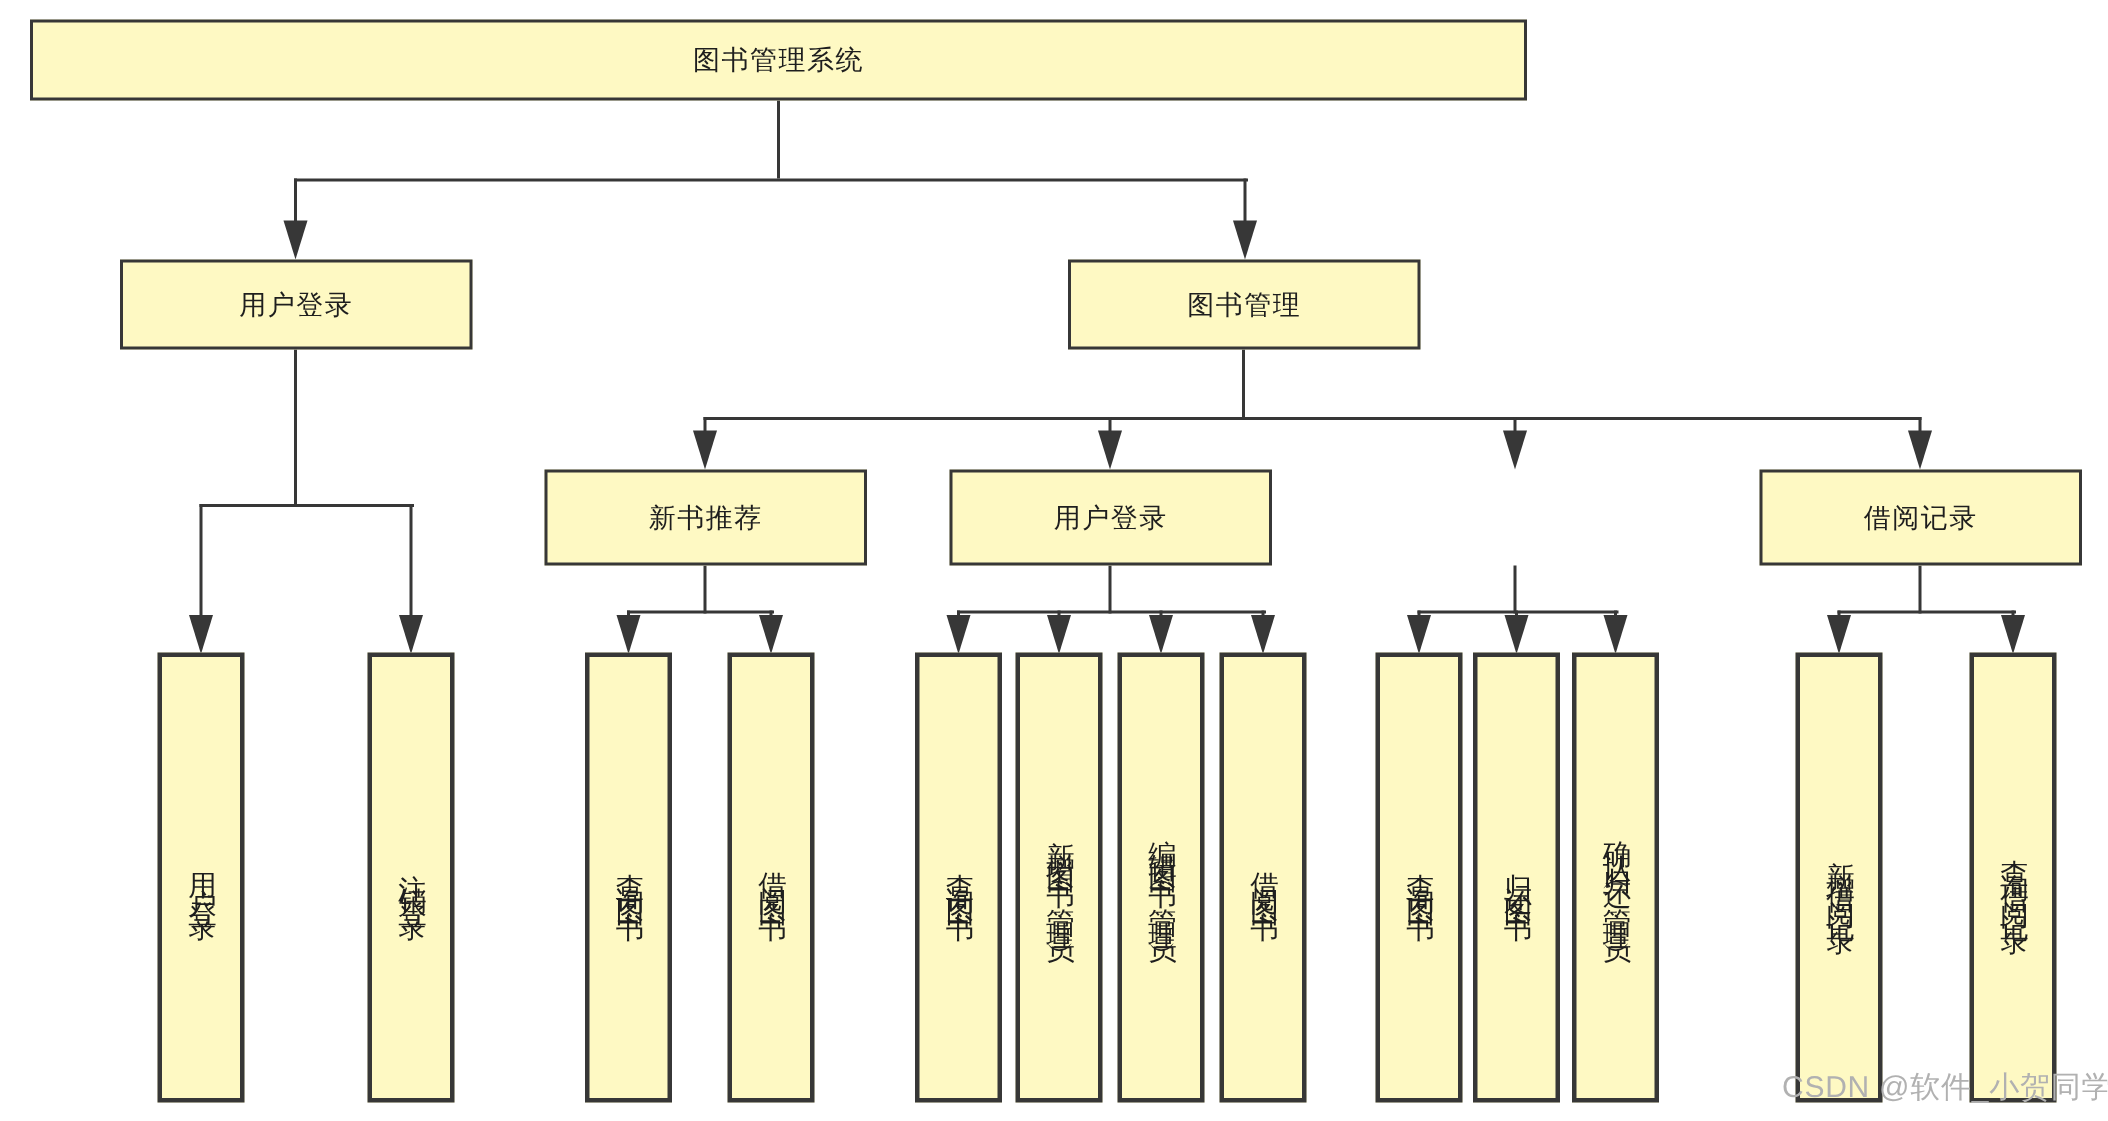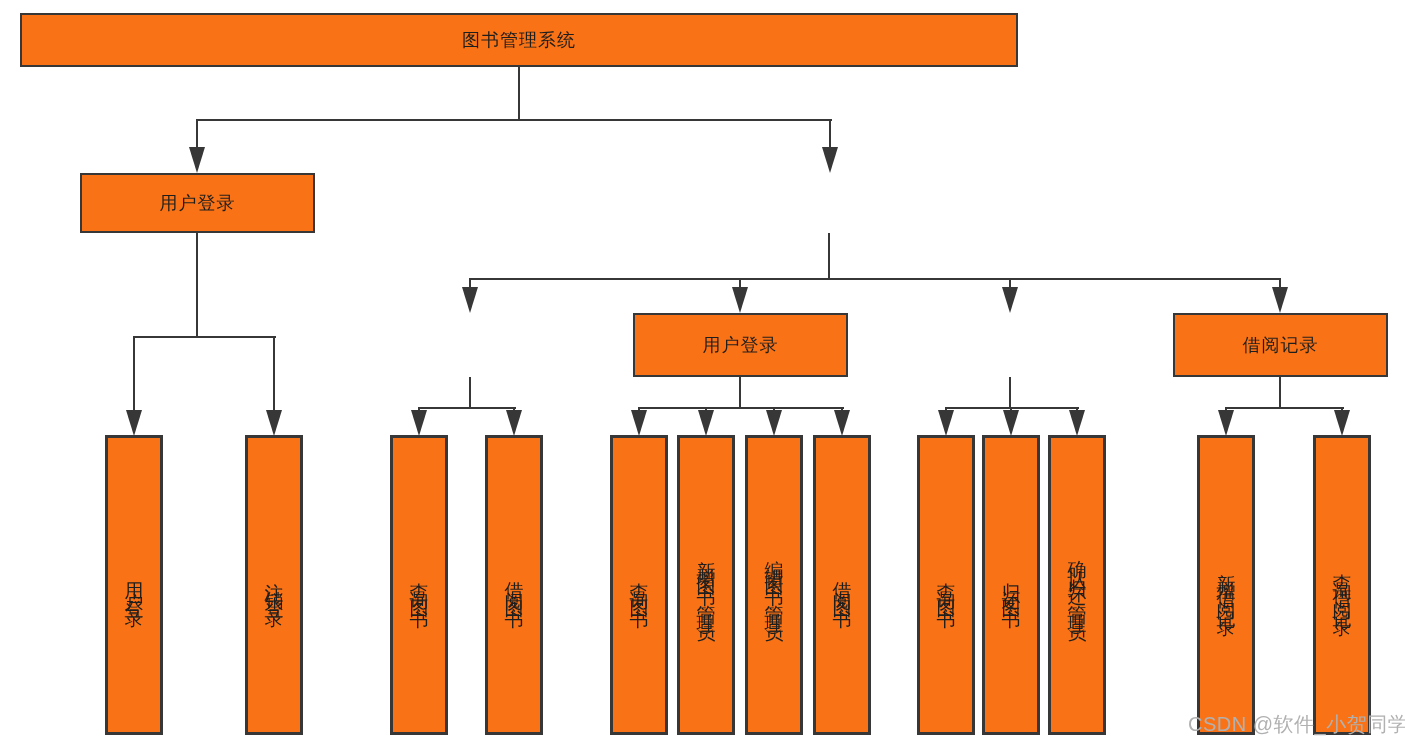--- a/index.html
+++ b/index.html
@@ -1,21 +1,21 @@
 <!DOCTYPE html>
 <html><head>
 <meta charset="utf-8">
 <style>
   html,body{margin:0;padding:0;background:#ffffff;}
   .canvas{
     position:relative;width:1405px;height:747px;background:#ffffff;
     font-family:"Liberation Sans",sans-serif;color:#1e1e1e;overflow:hidden;
   }
   .node{
-    position:absolute;box-sizing:border-box;background:#f97316;
+    position:absolute;box-sizing:border-box;background:#fef9c3;
     border:2px solid #373737;display:flex;align-items:center;justify-content:center;
     font-size:18px;letter-spacing:1px;z-index:2;
   }
   .leaf{
     border-width:3px;writing-mode:vertical-rl;text-orientation:mixed;
     font-size:19px;letter-spacing:9px;line-height:1.15;
     top:435px;width:58px;height:300px;
   }
   .vl{position:absolute;width:2px;background:#373737;z-index:1;}
   .hl{position:absolute;height:2px;background:#373737;z-index:1;}
@@ -41,32 +41,38 @@
   <div class="vl" style="left:518px;top:67px;height:52px;"></div>
   <div class="hl" style="left:196px;top:119px;width:636px;"></div>
   <div class="vl" style="left:196px;top:119px;height:34px;"></div>
   <div class="vl" style="left:829px;top:119px;height:34px;"></div>
   <div class="arw" style="left:189px;top:147px;"></div>
   <div class="arw" style="left:822px;top:147px;"></div>
 
   <div class="node" style="left:80px;top:173px;width:235px;height:60px;">
     <span>用户登录</span>
   </div>
+  <div class="node" style="left:712px;top:173px;width:235px;height:60px;">
+    <span>图书管理</span>
+  </div>
 
   <div class="vl" style="left:828px;top:233px;height:47px;"></div>
   <div class="hl" style="left:469px;top:278px;width:812px;"></div>
   <div class="vl" style="left:469px;top:278px;height:14px;"></div>
   <div class="vl" style="left:739px;top:278px;height:14px;"></div>
   <div class="vl" style="left:1009px;top:278px;height:14px;"></div>
   <div class="vl" style="left:1279px;top:278px;height:14px;"></div>
   <div class="arw" style="left:462px;top:287px;"></div>
   <div class="arw" style="left:732px;top:287px;"></div>
   <div class="arw" style="left:1002px;top:287px;"></div>
   <div class="arw" style="left:1272px;top:287px;"></div>
 
+  <div class="node" style="left:363px;top:313px;width:215px;height:64px;">
+    <span>新书推荐</span>
+  </div>
   <div class="node" style="left:633px;top:313px;width:215px;height:64px;">
     <span>用户登录</span>
   </div>
   <div class="node" style="left:1173px;top:313px;width:215px;height:64px;">
     <span>借阅记录</span>
   </div>
 
   <div class="vl" style="left:196px;top:233px;height:105px;"></div>
   <div class="hl" style="left:133px;top:336px;width:143px;"></div>
   <div class="vl" style="left:133px;top:336px;height:78px;"></div>

